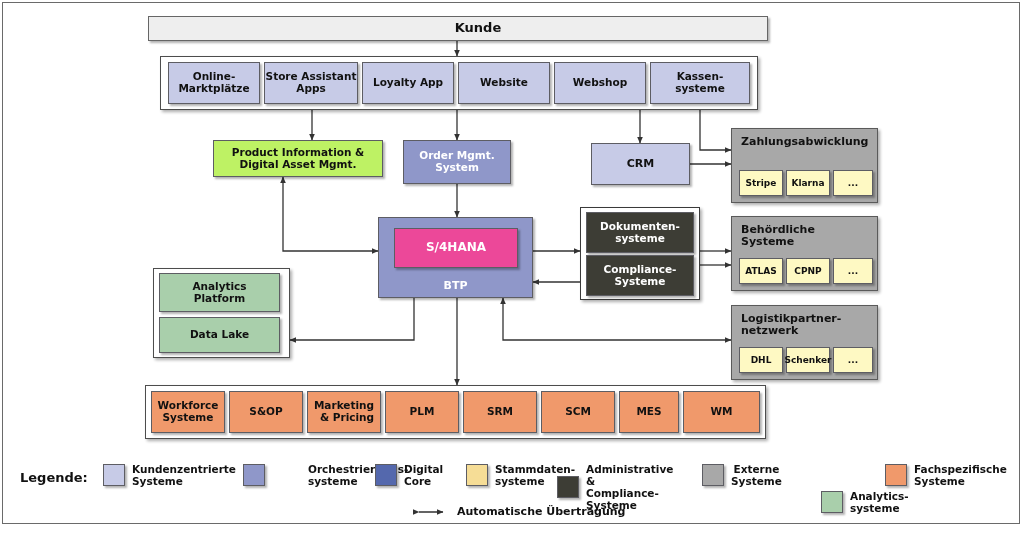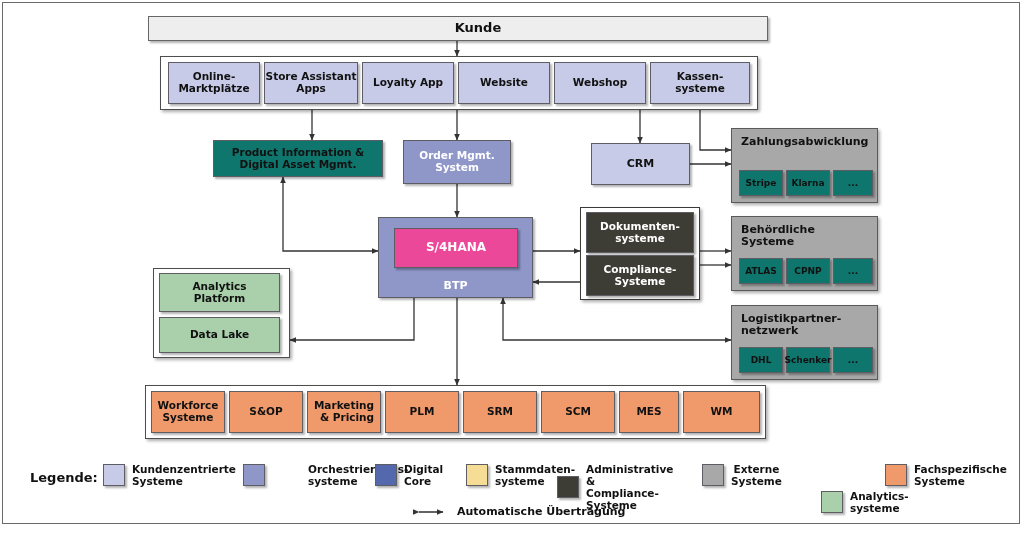--- a/index.html
+++ b/index.html
@@ -62,23 +62,23 @@
     line-height: 1.12;
     white-space: pre-line;
     text-align: left;
   }
 
   
   .c-kunde   { background:#eeeeee; color:#111; border:1px solid #666; }
   .c-channel { background:#c7cbe7; color:#111; }
   .c-orch    { background:#8f97c9; color:#ffffff; }
   .c-core    { background:#ec4899; color:#ffffff; }
-  .c-master  { background:#0f766e; color:#111; }
+  .c-master  { background:#bef264; color:#111; }
   .c-admin   { background:#3d3d35; color:#ffffff; }
-  .c-extchip { background:#0f766e; color:#111; }
+  .c-extchip { background:#fef9c3; color:#111; }
   .c-analyt  { background:#a9cfab; color:#111; }
   .c-fach    { background:#f0996b; color:#111; }
 
   
   #legend { position:absolute; left:0; top:0; }
   .lg-title {
     position:absolute; font-weight:bold; font-size:13px; color:#111;
   }
   .lg-item { position:absolute; display:flex; align-items:center; }
   .lg-sw {
@@ -204,21 +204,21 @@
   <div class="node c-fach" style="left:229px; top:391px; width:74px; height:42px; font-size:10.5px;">S&amp;OP</div>
   <div class="node c-fach" style="left:307px; top:391px; width:74px; height:42px; font-size:10.5px;text-align:right;">Marketing
 &amp; Pricing</div>
   <div class="node c-fach" style="left:385px; top:391px; width:74px; height:42px; font-size:10.5px;">PLM</div>
   <div class="node c-fach" style="left:463px; top:391px; width:74px; height:42px; font-size:10.5px;">SRM</div>
   <div class="node c-fach" style="left:541px; top:391px; width:74px; height:42px; font-size:10.5px;">SCM</div>
   <div class="node c-fach" style="left:619px; top:391px; width:60px; height:42px; font-size:10.5px;">MES</div>
   <div class="node c-fach" style="left:683px; top:391px; width:77px; height:42px; font-size:10.5px;">WM</div>
 
   <div id="legend">
-    <div class="lg-title" style="left:20px; top:470px;margin-left:10px;">Legende:</div>
+    <div class="lg-title" style="left:20px; top:470px;">Legende:</div>
 
     <div class="lg-item" style="left:103px; top:463px;">
       <span class="lg-sw" style="background:#c7cbe7;"></span>
       <span class="lg-tx">Kundenzentrierte
 Systeme</span>
     </div>
 
     <div class="lg-item" style="left:243px; top:463px;gap:36px;">
       <span class="lg-sw" style="background:#8f97c9;"></span>
       <span class="lg-tx">Orchestrierungs-

